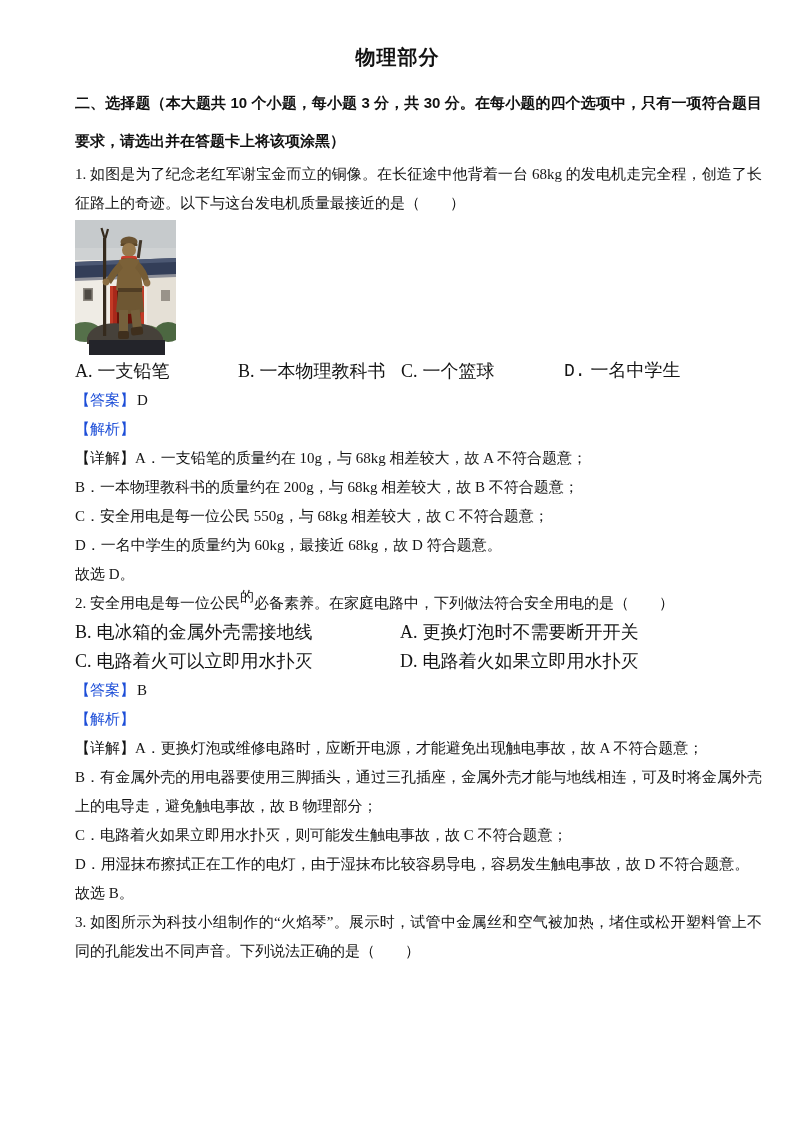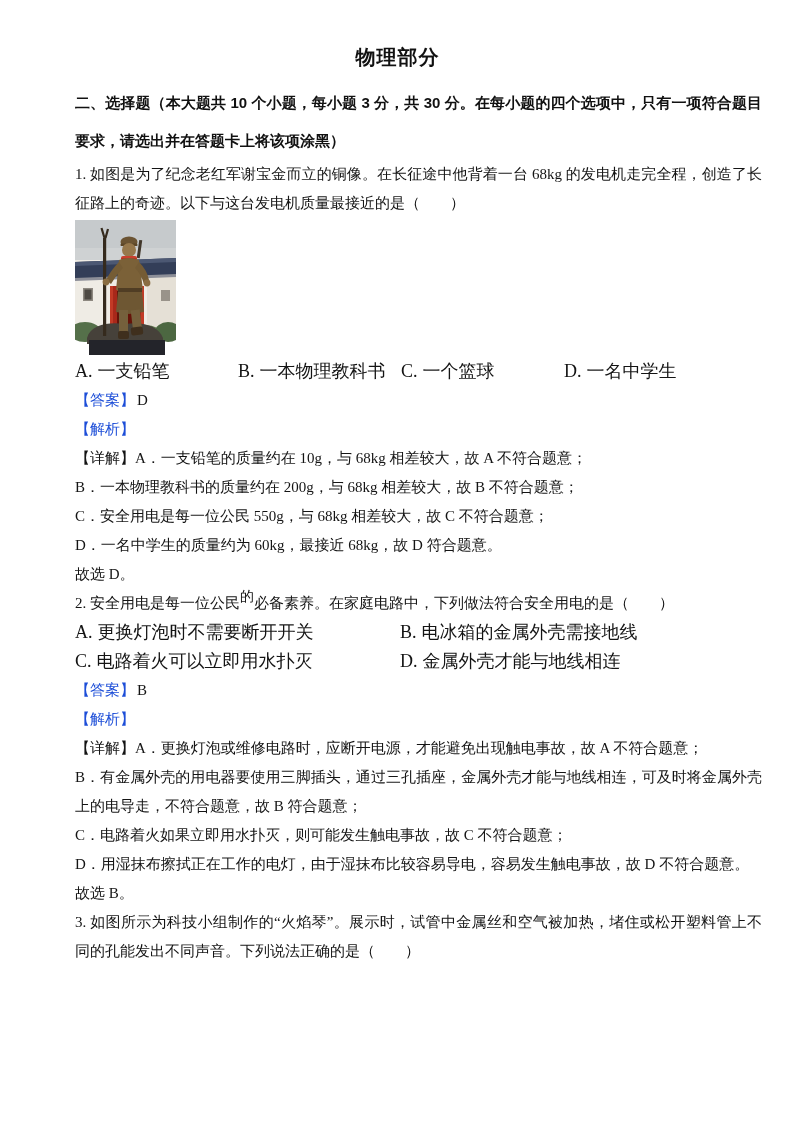--- a/index.html
+++ b/index.html
@@ -23,21 +23,21 @@
   }
   .content p{margin:0;line-height:29px;font-size:15px;text-align:justify;}
   .section-header{
     font-family:Liberation Sans, sans-serif;
     font-weight:bold;font-size:16px;line-height:38px !important;
     color:#111;
   }
   .photo-wrap{margin:2px 0;height:135px;}
   .options-row{display:flex;line-height:29px;font-size:18px;}
   .opt{flex:0 0 163px;white-space:nowrap;}
-  .opt:last-child{flex:1 1 auto;}
+  .opt:last-child{flex:1 1 auto;font-family:Liberation Mono, monospace;}
   .opt-wide{flex:0 0 325px;white-space:nowrap;}
   .opt-wide:last-child{flex:1 1 auto;}
   .opt-label{margin-right:5px;}
   .tag-blue{color:#1d4ed8;}
   .ans-val{color:#141414;margin-left:2px;}
   .sup{position:relative;top:-7px;font-size:14px;}
 </style>
 </head>
 <body>
 
@@ -116,32 +116,32 @@
     <p><span class="tag-blue">【解析】</span></p>
     <p>【详解】A．一支铅笔的质量约在 10g，与 68kg 相差较大，故 A 不符合题意；</p>
     <p>B．一本物理教科书的质量约在 200g，与 68kg 相差较大，故 B 不符合题意；</p>
     <p>C．安全用电是每一位公民 550g，与 68kg 相差较大，故 C 不符合题意；</p>
     <p>D．一名中学生的质量约为 60kg，最接近 68kg，故 D 符合题意。</p>
     <p>故选 D。</p>
 
     <p><span>2. 安全用电是每一位公民</span><span class="sup">的</span><span>必备素养。在家庭电路中，下列做法符合安全用电的是（　　）</span></p>
 
     <div class="options-row">
+      <span class="opt-wide"><span class="opt-label">B.</span><span>电冰箱的金属外壳需接地线</span></span>
       <span class="opt-wide"><span class="opt-label">A.</span><span>更换灯泡时不需要断开开关</span></span>
-      <span class="opt-wide"><span class="opt-label">B.</span><span>电冰箱的金属外壳需接地线</span></span>
     </div>
     <div class="options-row">
       <span class="opt-wide"><span class="opt-label">C.</span><span>电路着火可以立即用水扑灭</span></span>
-      <span class="opt-wide"><span class="opt-label">D.</span><span>金属外壳才能与地线相连</span></span>
+      <span class="opt-wide"><span class="opt-label">D.</span><span>电路着火如果立即用水扑灭</span></span>
     </div>
 
     <p><span class="tag-blue">【答案】</span><span class="ans-val">B</span></p>
     <p><span class="tag-blue">【解析】</span></p>
     <p>【详解】A．更换灯泡或维修电路时，应断开电源，才能避免出现触电事故，故 A 不符合题意；</p>
-    <p>B．有金属外壳的用电器要使用三脚插头，通过三孔插座，金属外壳才能与地线相连，可及时将金属外壳上的电导走，不符合题意，故 B 符合题意；</p>
+    <p>B．有金属外壳的用电器要使用三脚插头，通过三孔插座，金属外壳才能与地线相连，可及时将金属外壳上的电导走，避免触电事故，故 B 物理部分；</p>
     <p>C．电路着火如果立即用水扑灭，则可能发生触电事故，故 C 不符合题意；</p>
     <p>D．用湿抹布擦拭正在工作的电灯，由于湿抹布比较容易导电，容易发生触电事故，故 D 不符合题意。</p>
     <p>故选 B。</p>
 
     <p>3. 如图所示为科技小组制作的“火焰琴”。展示时，试管中金属丝和空气被加热，堵住或松开塑料管上不同的孔能发出不同声音。下列说法正确的是（　　）</p>
 
   </div>
 </div>
 
 </body></html>

